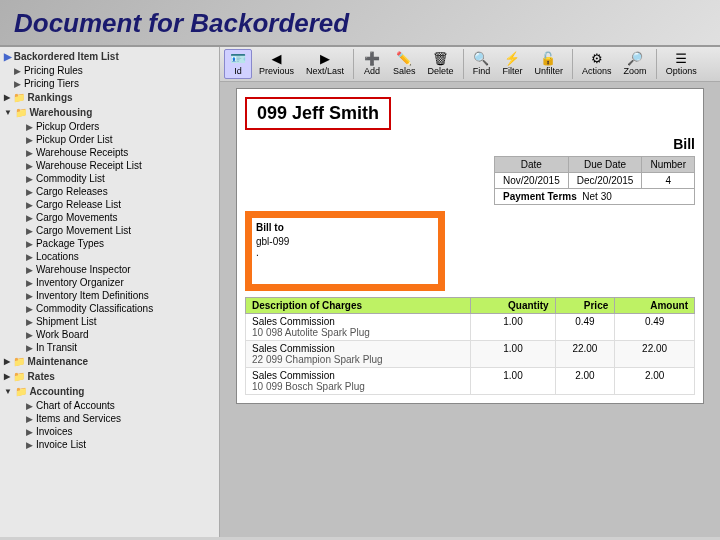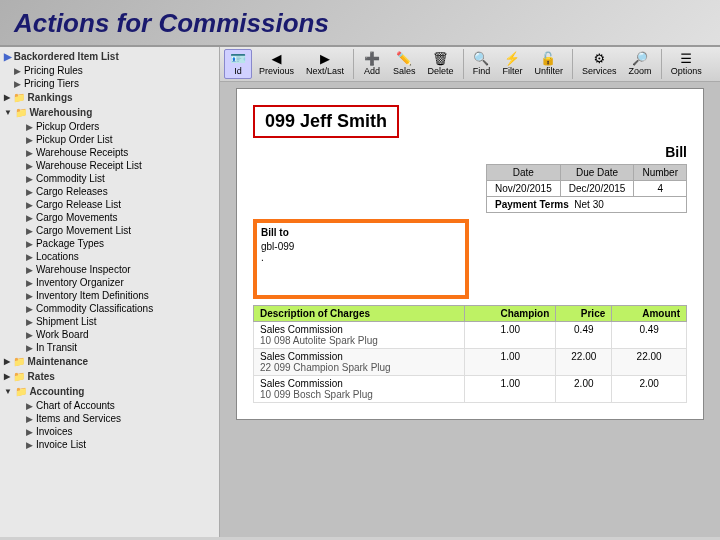--- a/index.html
+++ b/index.html
@@ -120,21 +120,21 @@
       overflow: auto;
       display: flex;
       flex-direction: column;
       gap: 4px;
     }
 
     
     .doc-panel {
       background: white;
       border: 1px solid #888;
-      padding: 16px;
+      padding: 8px;
       margin: 0 10px;
     }
 
     
     .name-box {
       border: 2px solid #cc0000;
       display: inline-block;
       padding: 4px 10px;
       margin-bottom: 6px;
     }
@@ -177,22 +177,22 @@
       text-align: left;
     }
 
     
     .bill-to-section {
       display: flex;
       gap: 8px;
       margin-bottom: 6px;
     }
     .bill-to-box {
-      border: 4px solid #f97316;
-      width: 216px;
+      border: 7px solid #f97316;
+      width: 200px;
       min-height: 80px;
       padding: 4px;
       font-size: 10px;
     }
     .bill-to-label {
       font-weight: bold;
       margin-bottom: 3px;
       font-size: 10px;
     }
 
@@ -217,21 +217,21 @@
       margin-left: 30px;
     }
     .charges-table td.right { text-align: center; }
     .charge-sub { font-size: 10px; color: #555; }
     .charges-table tr:nth-child(even) { background: #f8f8f8; }
   </style>
 </head>
 <body>
 
 <div class="header">
-  <h1>Actions for Commissions</h1>
+  <h1>Document for Backordered</h1>
 </div>
 
 <div class="main-layout">
 
   <div class="sidebar">
     <div class="sidebar-section indent1">
       <span class="icon page-icon">▶</span>
       <span>Backordered Item List</span>
     </div>
     <div class="sidebar-item indent1">
@@ -394,21 +394,21 @@
         <span class="tb-icon">⚡</span>
         <span>Filter</span>
       </button>
       <button class="toolbar-btn">
         <span class="tb-icon">🔓</span>
         <span>Unfilter</span>
       </button>
       <div class="toolbar-sep"></div>
       <button class="toolbar-btn">
         <span class="tb-icon">⚙</span>
-        <span>Services</span>
+        <span>Actions</span>
       </button>
       <button class="toolbar-btn">
         <span class="tb-icon">🔎</span>
         <span>Zoom</span>
       </button>
       <div class="toolbar-sep"></div>
       <button class="toolbar-btn">
         <span class="tb-icon">☰</span>
         <span>Options</span>
       </button>
@@ -456,21 +456,21 @@
             <div>gbl-099</div>
             <div>.</div>
           </div>
         </div>
 
         
         <table class="charges-table">
           <thead>
             <tr>
               <th>Description of Charges</th>
-              <th class="right">Champion</th>
+              <th class="right">Quantity</th>
               <th class="right">Price</th>
               <th class="right">Amount</th>
             </tr>
           </thead>
           <tbody id="charges-tbody">
           <tr>
       <td>
         <div>Sales Commission</div>
         <div class="charge-sub">10  098 Autolite Spark Plug</div>
       </td>

